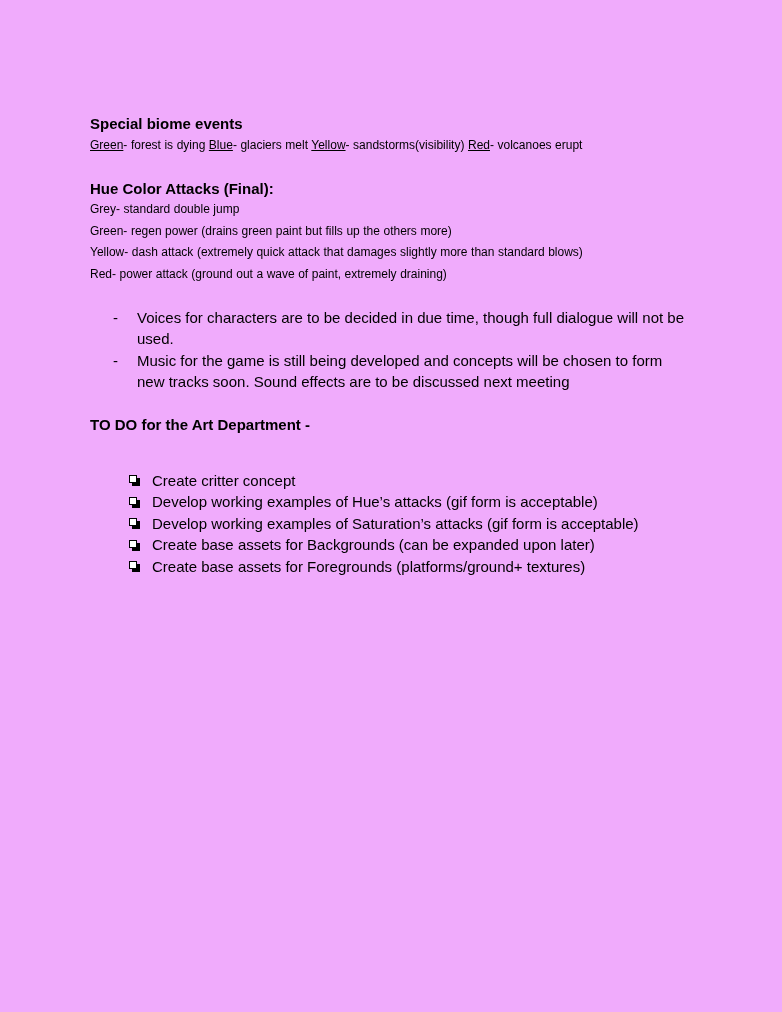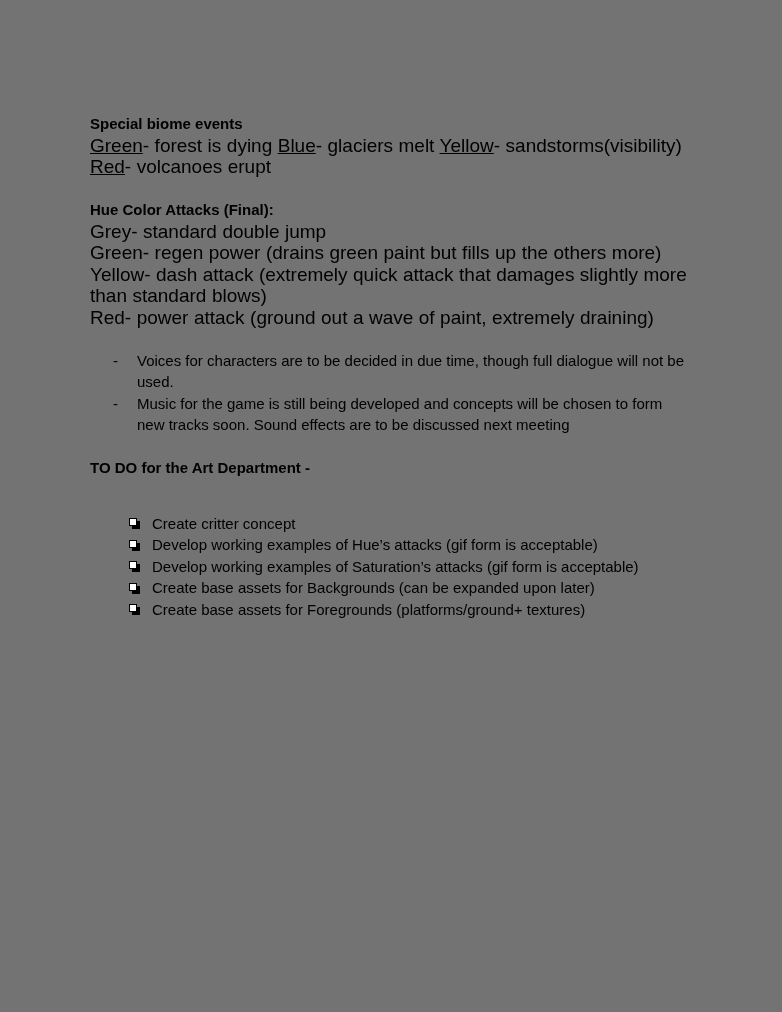--- a/index.html
+++ b/index.html
@@ -12,35 +12,35 @@
   body {
     font-family: "Liberation Sans", sans-serif;
     color: #000000;
     -webkit-font-smoothing: antialiased;
   }
 
   .page {
     position: relative;
     width: 782px;
     height: 1012px;
-    background: #737373;
+    background: #f0abfc;
     overflow: hidden;
     box-sizing: border-box;
   }
 
   .doc-body {
     position: absolute;
     left: 90px;
     top: 113px;
     width: 600px;
   }
 
   
   .para {
-    font-size: 19px;
+    font-size: 12px;
     line-height: 21.5px;
     margin: 0;
     text-align: left;
     word-spacing: 0.2px;
   }
 
   .heading {
     font-size: 15px;
     line-height: 21.5px;
     font-weight: bold;

